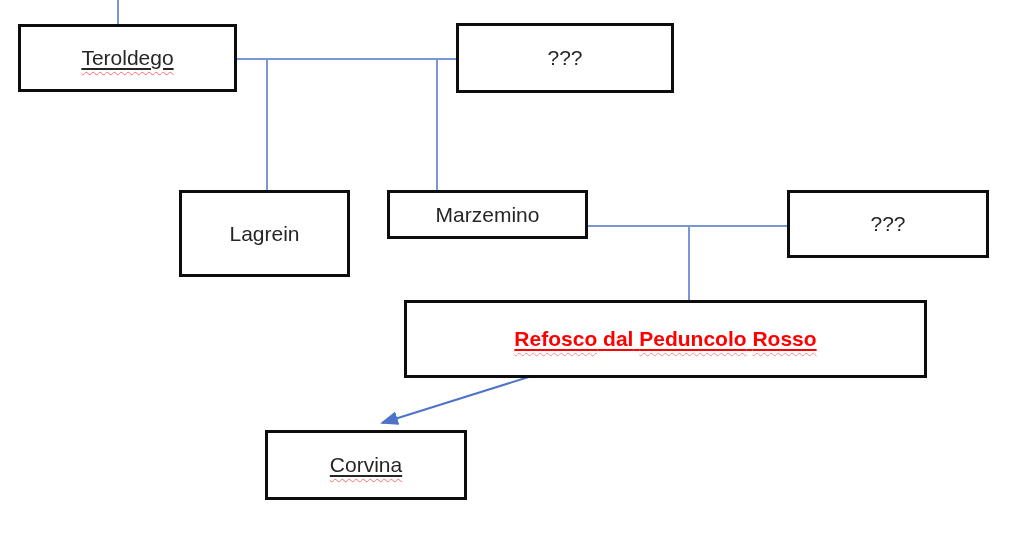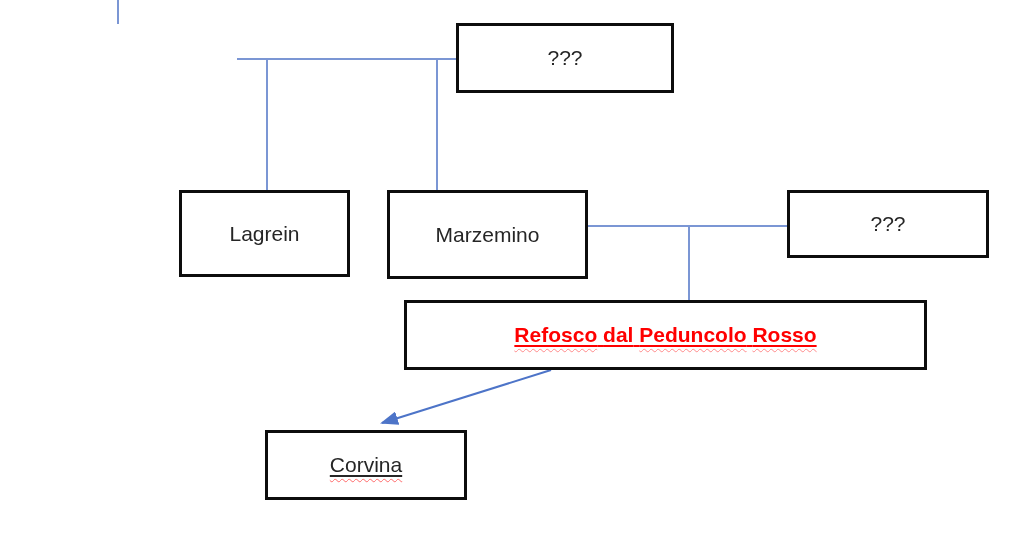--- a/index.html
+++ b/index.html
@@ -77,38 +77,41 @@
 
   <svg class="arrow-layer" width="1023" height="550">
     <defs>
       <marker id="arrowhead" markerWidth="9" markerHeight="7" refX="8" refY="3.5" orient="auto" markerUnits="strokeWidth">
         <path d="M0,0 L9,3.5 L0,7 Z" fill="#4d74c8"></path>
       </marker>
     </defs>
     <line x1="551" y1="370" x2="382" y2="423" stroke="#4d74c8" stroke-width="2" marker-end="url(#arrowhead)"></line>
   </svg>
 
+  <div class="box" style="left:18px; top:24px; width:219px; height:68px;">
+    <span class="label solid-underline"><span class="wavy">Teroldego</span></span>
+  </div>
 
   <div class="box" style="left:456px; top:23px; width:218px; height:70px;">
     <span class="label">???</span>
   </div>
 
   <div class="box" style="left:179px; top:190px; width:171px; height:87px;">
     <span class="label">Lagrein</span>
   </div>
 
-  <div class="box" style="left:387px; top:190px; width:201px; height:89px;">
+  <div class="box" style="left:387px; top:190px; width:201px; height:49px;">
     <span class="label">Marzemino</span>
   </div>
 
   <div class="box" style="left:787px; top:190px; width:202px; height:68px;">
     <span class="label">???</span>
   </div>
 
-  <div class="box" style="left:404px; top:300px; width:523px; height:70px;">
+  <div class="box" style="left:404px; top:300px; width:523px; height:78px;">
     <span class="label red-label solid-underline"><span class="wavy">Refosco</span> <span>dal</span> <span class="wavy">Peduncolo</span> <span class="wavy">Rosso</span></span>
   </div>
 
   <div class="box" style="left:265px; top:430px; width:202px; height:70px;">
     <span class="label solid-underline"><span class="wavy">Corvina</span></span>
   </div>
 
 </div>
 
 </body></html>

